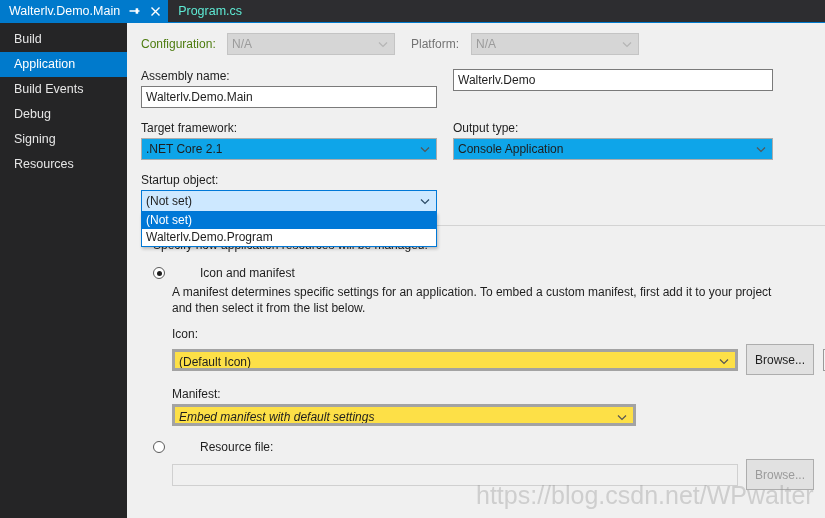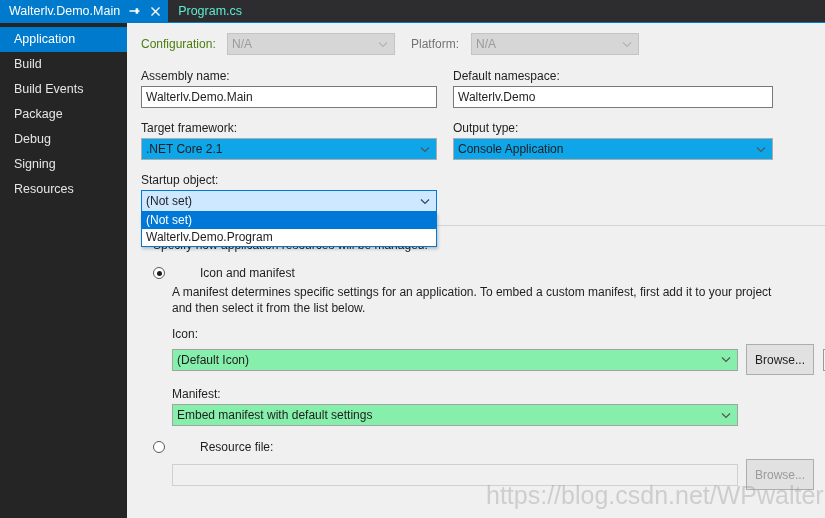--- a/index.html
+++ b/index.html
@@ -131,21 +131,21 @@
     outline: none;
   }
   .combo {
     background: #0ea5e9;
     border: 1px solid #acacac;
     position: relative;
     padding-right: 20px;
     white-space: nowrap;
     overflow: hidden;
   }
-  .combo.white { background: #86efac; border: 1px solid #a3a3a3; }
+  .combo.white { background: #fde047; border: 3px solid #a3a3a3; }
   .combo .caret {
     position: absolute;
     right: 6px;
     top: 0;
     height: 20px;
     display: flex;
     align-items: center;
   }
   .combo.disabled {
     background: #d6d6d6;
@@ -258,21 +258,21 @@
   }
   .tb-readonly {
     background: #f0f0f0;
     border: 1px solid #d0d0d0;
     color: #8c8c8c;
   }
 
   
   .watermark {
     position: absolute;
-    left: 486px;
+    left: 476px;
     top: 481px;
     font-size: 25px;
     color: rgba(150,150,150,0.38);
     font-family: "Liberation Sans", sans-serif;
     white-space: nowrap;
     pointer-events: none;
     z-index: 60;
     letter-spacing: 0px;
   }
 </style>
@@ -295,31 +295,28 @@
     </span>
   </div>
   <div class="tab inactive">
     <span class="tab-title">Program.cs</span>
   </div>
 </div>
 
 <div class="workspace">
 
   <div class="sidebar">
+    <div class="side-item">
+      <span>Build</span>
+    </div>
     <div class="side-item selected">
       <span>Application</span>
     </div>
     <div class="side-item">
-      <span>Build</span>
-    </div>
-    <div class="side-item">
       <span>Build Events</span>
-    </div>
-    <div class="side-item">
-      <span>Package</span>
     </div>
     <div class="side-item">
       <span>Debug</span>
     </div>
     <div class="side-item">
       <span>Signing</span>
     </div>
     <div class="side-item">
       <span>Resources</span>
     </div>
@@ -347,21 +344,20 @@
         </span>
       </div>
     </div>
 
     <div class="row field-block">
       <div class="col-left">
         <span class="lbl">Assembly name:</span>
         <input class="tb" type="text" value="Walterlv.Demo.Main" style="">
       </div>
       <div class="col-right">
-        <span class="lbl">Default namespace:</span>
         <input class="tb" type="text" value="Walterlv.Demo" style="">
       </div>
     </div>
 
     <div class="row field-block">
       <div class="col-left">
         <span class="lbl">Target framework:</span>
         <div class="combo">
           <span>.NET Core 2.1</span>
           <span class="caret">
@@ -432,21 +428,21 @@
             </div>
             <button class="btn">Browse...</button>
             <span class="icon-preview">
               
             </span>
           </div>
 
           <div style="height:12px"></div>
 
           <span class="lbl">Manifest:</span>
-          <div class="combo white" style="width:566px;">
+          <div class="combo white" style="width:464px;font-style:italic;">
             <span>Embed manifest with default settings</span>
             <span class="caret">
               <svg width="10" height="7" viewBox="0 0 10 7">
                   <path d="M1 1.5 L5 5.5 L9 1.5" stroke="#555" stroke-width="1.2" fill="none"></path>
                 </svg>
             </span>
           </div>
         </div>
 
         <div style="height:14px"></div>

